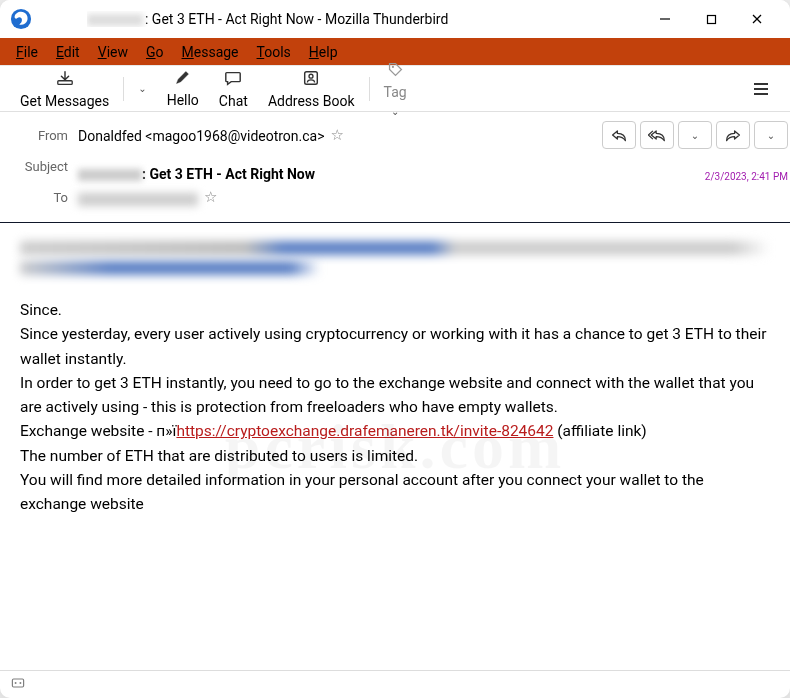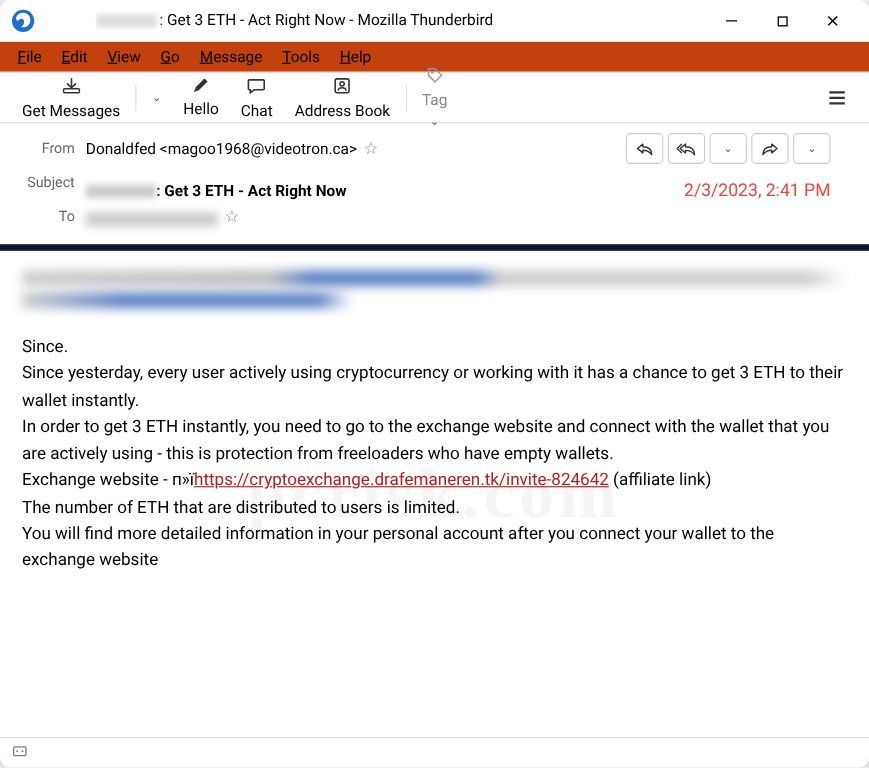--- a/index.html
+++ b/index.html
@@ -17,30 +17,30 @@
 .menu-item { padding: 3px 8px; cursor: pointer; border-radius: 3px; }
 .menu-item .ul { text-decoration: underline; }
 
 .toolbar { height: 46px; background: #fff; display: flex; align-items: center; padding: 0 12px; gap: 4px; border-bottom: 1px solid #e0e0e0; }
 .tool-btn { display: flex; align-items: center; gap: 6px; padding: 6px 8px; font-size: 14px; cursor: pointer; border-radius: 4px; flex-direction: column; }
 .tool-icon { display: inline-flex; align-items: center; justify-content: center; }
 .tool-sep { width: 1px; height: 24px; background: #ddd; margin: 0 2px; }
 .toolbar-spacer { flex: 1; }
 .dropdown-arrow { font-size: 10px; color: #555; }
 
-.headers { padding: 8px 35px 10px 18px; border-bottom: 6px solid #0f172a; }
+.headers { padding: 8px 2px 10px 18px; border-bottom: 1px solid #0f172a; }
 .header-row { display: flex; align-items: center; min-height: 30px; font-size: 14px; }
 .header-label { width: 60px; text-align: right; color: #666; padding-right: 10px; font-size: 13px; }
 .header-value { flex: 1; display: flex; align-items: flex-end; gap: 6px; }
 .star { color: #888; cursor: pointer; font-size: 15px; }
 .action-btns { display: flex; gap: 4px; }
 .act-btn { width: 34px; height: 28px; border: 1px solid #ccc; border-radius: 4px; display: flex; align-items: center; justify-content: center; cursor: pointer; background: #fff; }
 .subject-text { font-weight: bold; margin-top: 16px; }
 .subj-blur { display: inline-block; width: 64px; height: 12px; background: #ccc; filter: blur(3px); vertical-align: middle; }
-.date-text { color: #ef4444; font-size: 16px; margin-left: auto; }
+.date-text { color: #a21caf; font-size: 10px; margin-left: auto; }
 .to-blur { display: inline-block; width: 120px; height: 13px; background: #ccc; filter: blur(4px); }
 
 .body-area { flex: 1; padding: 18px 20px; overflow-y: auto; position: relative; }
 .blur-block { margin-bottom: 24px; }
 .blur-line { height: 14px; background: linear-gradient(90deg, #ccc 0%, #bbb 30%, #5a7fc4 35%, #5a7fc4 55%, #ccc 58%, #ccc 95%, transparent 100%); filter: blur(5px); margin-bottom: 6px; border-radius: 2px; }
 .blur-line.two { width: 40%; background: linear-gradient(90deg, #ccc 0%, #5a7fc4 30%, #5a7fc4 90%, transparent 100%); }
 
 .email-body { font-family: "Courier New", Courier, monospace; font-size: 15.5px; line-height: 1.5; color: #000; white-space: pre-wrap; word-wrap: break-word; }
 .email-body a { color: #b91c1c; text-decoration: underline; }
 

